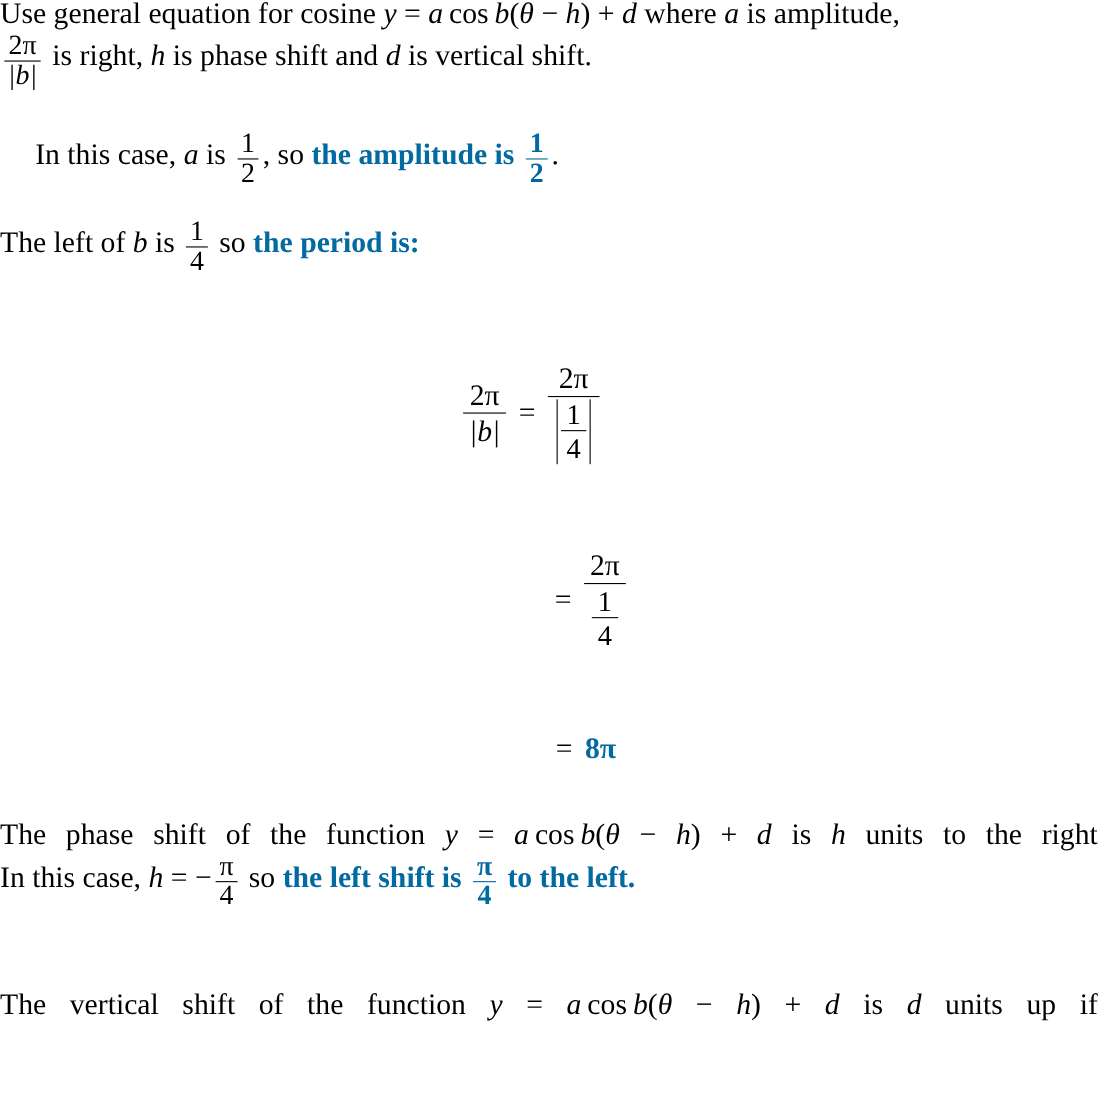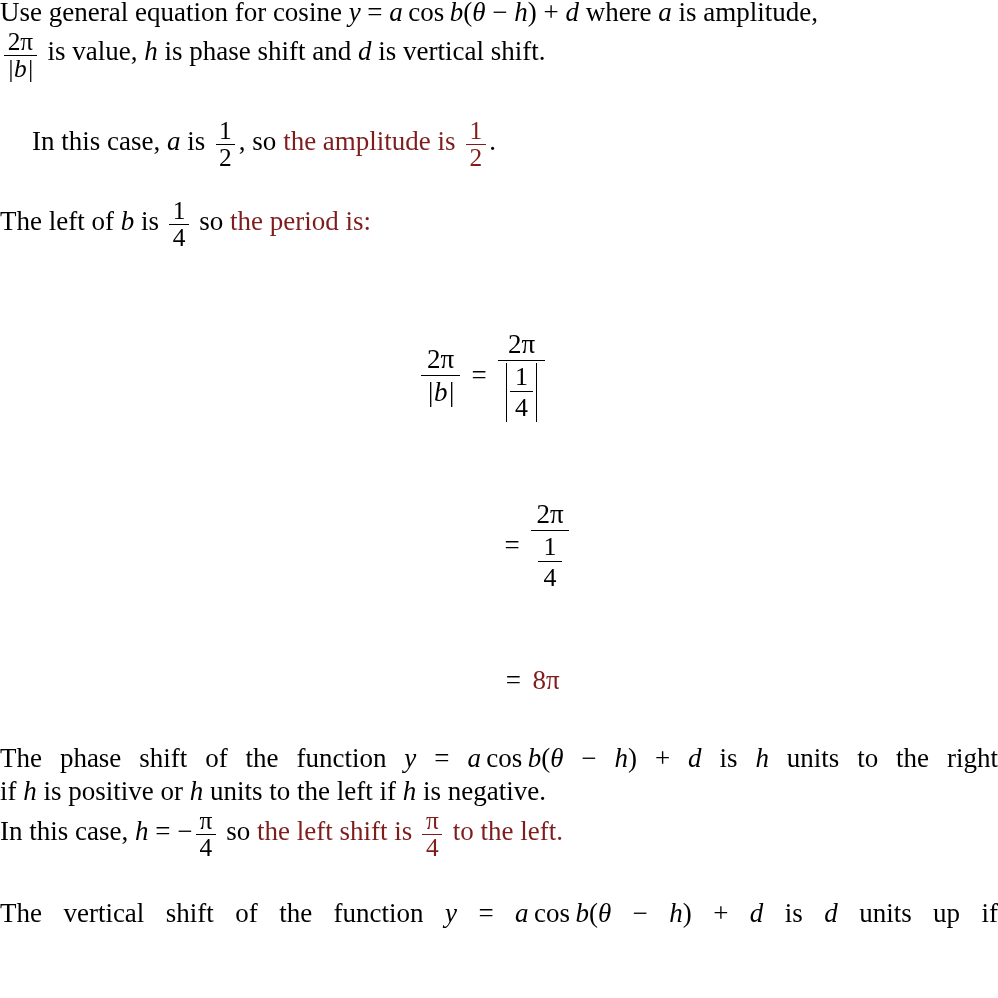--- a/index.html
+++ b/index.html
@@ -19,21 +19,21 @@
     position: relative;
     width: 998px;
     height: 842px;
     box-sizing: border-box;
   }
 
   
   .mi  { font-style: italic; }
   .mn  { font-style: normal; }
   .op  { font-style: normal; }
-  .red { color: #7f1d1d; }
+  .red { color: #0369a1; font-weight: bold; }
 
   
   .frac {
     display: inline-block;
     vertical-align: -0.62em;
     text-align: center;
     line-height: 1.02;
     font-size: 0.94em;
     margin: 0 0.14em;
   }
@@ -121,21 +121,21 @@
   .pi { font-style: normal; }
 </style>
 </head>
 <body>
 
 <div class="page">
 
   <div class="para p-intro">
     <span class="line"><span>Use general equation for cosine</span><span>&nbsp;<span class="mi">y</span> <span class="op">=</span> <span class="mi">a</span> <span class="mn">cos</span> <span class="mi">b</span>(<span class="mi">θ</span> − <span class="mi">h</span>) <span class="op">+</span> <span class="mi">d</span></span>&nbsp;<span>where</span>&nbsp;<span class="mi">a</span>&nbsp;<span>is amplitude,</span></span>
 
-    <span class="line"><span class="frac" style="vertical-align:-0.66em"><span class="num">2π</span><span class="den mi">|b|</span></span>&nbsp;<span>is value,</span>&nbsp;<span class="mi">h</span>&nbsp;<span>is phase shift and</span>&nbsp;<span class="mi">d</span>&nbsp;<span>is vertical shift.</span></span>
+    <span class="line"><span class="frac" style="vertical-align:-0.66em"><span class="num">2π</span><span class="den mi">|b|</span></span>&nbsp;<span>is right,</span>&nbsp;<span class="mi">h</span>&nbsp;<span>is phase shift and</span>&nbsp;<span class="mi">d</span>&nbsp;<span>is vertical shift.</span></span>
   </div>
 
   <div class="para p-amp">
     <span class="line"><span>In this case,</span>&nbsp;<span class="mi">a</span>&nbsp;<span>is</span> <span class="frac"><span class="num">1</span><span class="den">2</span></span><span>, so</span>&nbsp;<span class="red">the amplitude is</span> <span class="frac red"><span class="num">1</span><span class="den">2</span></span><span>.</span></span>
   </div>
 
   <div class="para p-period">
     <span class="line"><span>The left of</span>&nbsp;<span class="mi">b</span>&nbsp;<span>is</span> <span class="frac"><span class="num">1</span><span class="den">4</span></span> <span>so</span>&nbsp;<span class="red">the period is:</span></span>
   </div>
 
@@ -183,21 +183,20 @@
   <div class="eqblock eq3">
     <span class="eqrow">
       <span class="eqs">=</span>
       <span class="rhs red">8π</span>
     </span>
   </div>
 
   <div class="para p-phase">
     <span class="jline"><span>The phase shift of the function</span> <span><span class="mi">y</span> <span class="op">=</span> <span class="mi">a</span> <span class="mn">cos</span> <span class="mi">b</span>(<span class="mi">θ</span> − <span class="mi">h</span>) <span class="op">+</span> <span class="mi">d</span></span> <span>is</span> <span class="mi">h</span> <span>units to the right</span></span>
 
-    <span class="line"><span>if <span class="mi">h</span> is positive or <span class="mi">h</span> units to the left if <span class="mi">h</span> is negative.</span></span>
 
     <span class="line"><span>In this case,</span>&nbsp;<span class="mi">h</span>&nbsp;<span>= −</span><span class="frac"><span class="num pi">π</span><span class="den">4</span></span> <span>so</span>&nbsp;<span class="red">the left shift is</span> <span class="frac red"><span class="num pi">π</span><span class="den">4</span></span> <span class="red">to the left.</span></span>
   </div>
 
   <div class="para p-vert">
     <span class="jline"><span>The vertical shift of the function</span> <span><span class="mi">y</span> <span class="op">=</span> <span class="mi">a</span> <span class="mn">cos</span> <span class="mi">b</span>(<span class="mi">θ</span> − <span class="mi">h</span>) <span class="op">+</span> <span class="mi">d</span></span> <span>is</span> <span class="mi">d</span> <span>units up if</span></span>
 
 
   </div>
 

